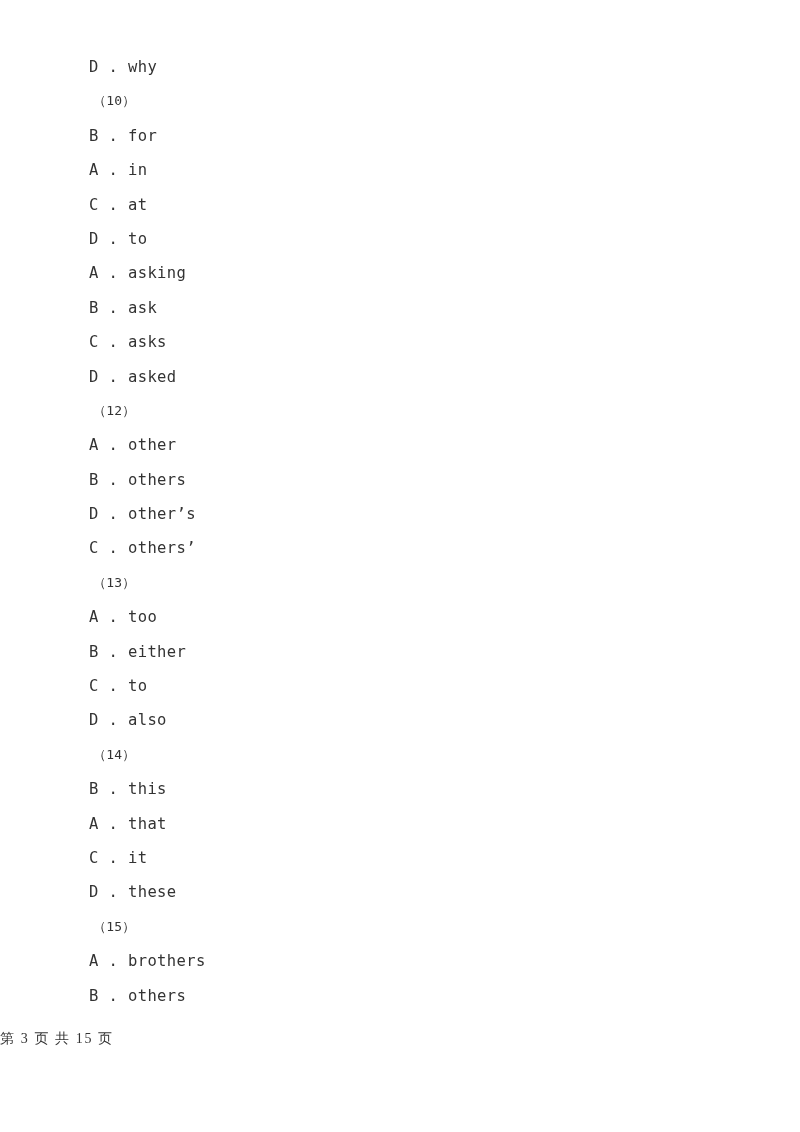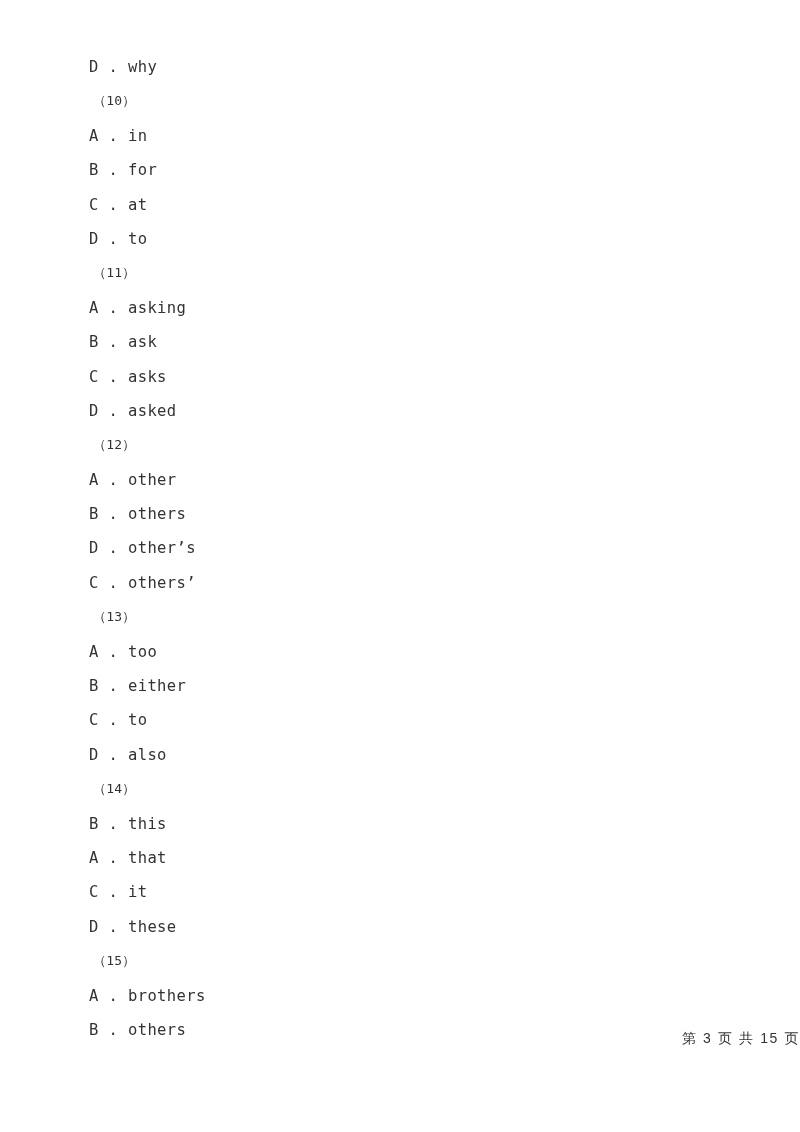--- a/index.html
+++ b/index.html
@@ -56,41 +56,40 @@
     font-size: 13px;
     letter-spacing: 0.2px;
   }
 
   
   #page-footer {
     position: absolute;
     left: 0;
     top: 1030px;
     width: 800px;
-    text-align: right;
-    font-family: Liberation Sans, sans-serif;
+    text-align: left;
+    font-family: Liberation Serif, serif;
     font-size: 14px;
     letter-spacing: 1.6px;
     color: #333333;
     white-space: pre;
   }
 </style>
 </head>
 <body>
 
 <div id="page-sheet">
 
   <div id="content-column">
       <div class="doc-line option-line">D . why</div>
       <div class="doc-line qnum-line">（10）</div>
+      <div class="doc-line option-line">B . for</div>
       <div class="doc-line option-line">A . in</div>
-      <div class="doc-line option-line">B . for</div>
       <div class="doc-line option-line">C . at</div>
       <div class="doc-line option-line">D . to</div>
-      <div class="doc-line qnum-line">（11）</div>
       <div class="doc-line option-line">A . asking</div>
       <div class="doc-line option-line">B . ask</div>
       <div class="doc-line option-line">C . asks</div>
       <div class="doc-line option-line">D . asked</div>
       <div class="doc-line qnum-line">（12）</div>
       <div class="doc-line option-line">A . other</div>
       <div class="doc-line option-line">B . others</div>
       <div class="doc-line option-line">D . other’s</div>
       <div class="doc-line option-line">C . others’</div>
       <div class="doc-line qnum-line">（13）</div>

